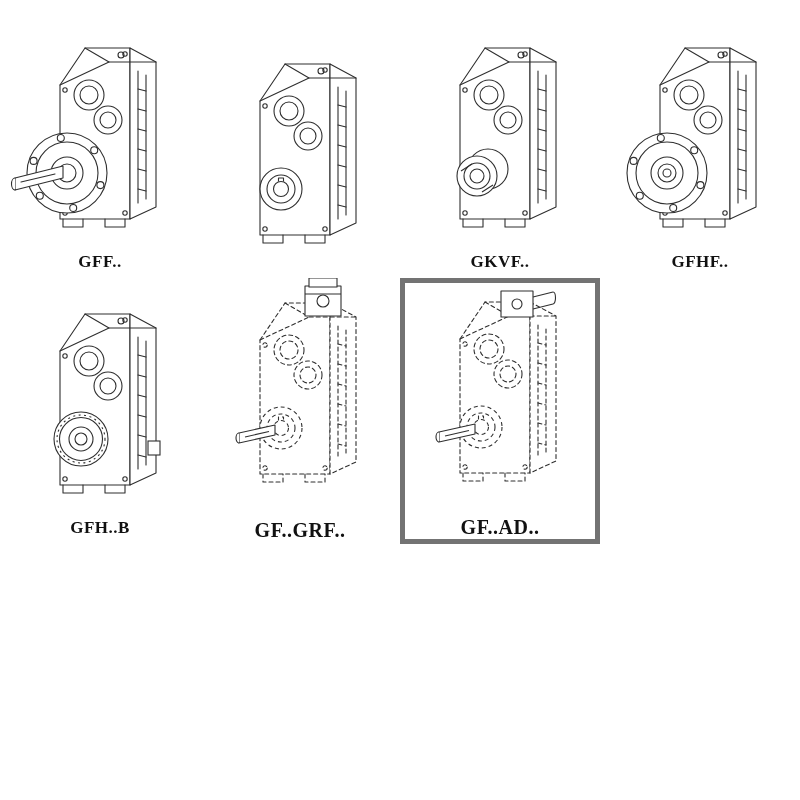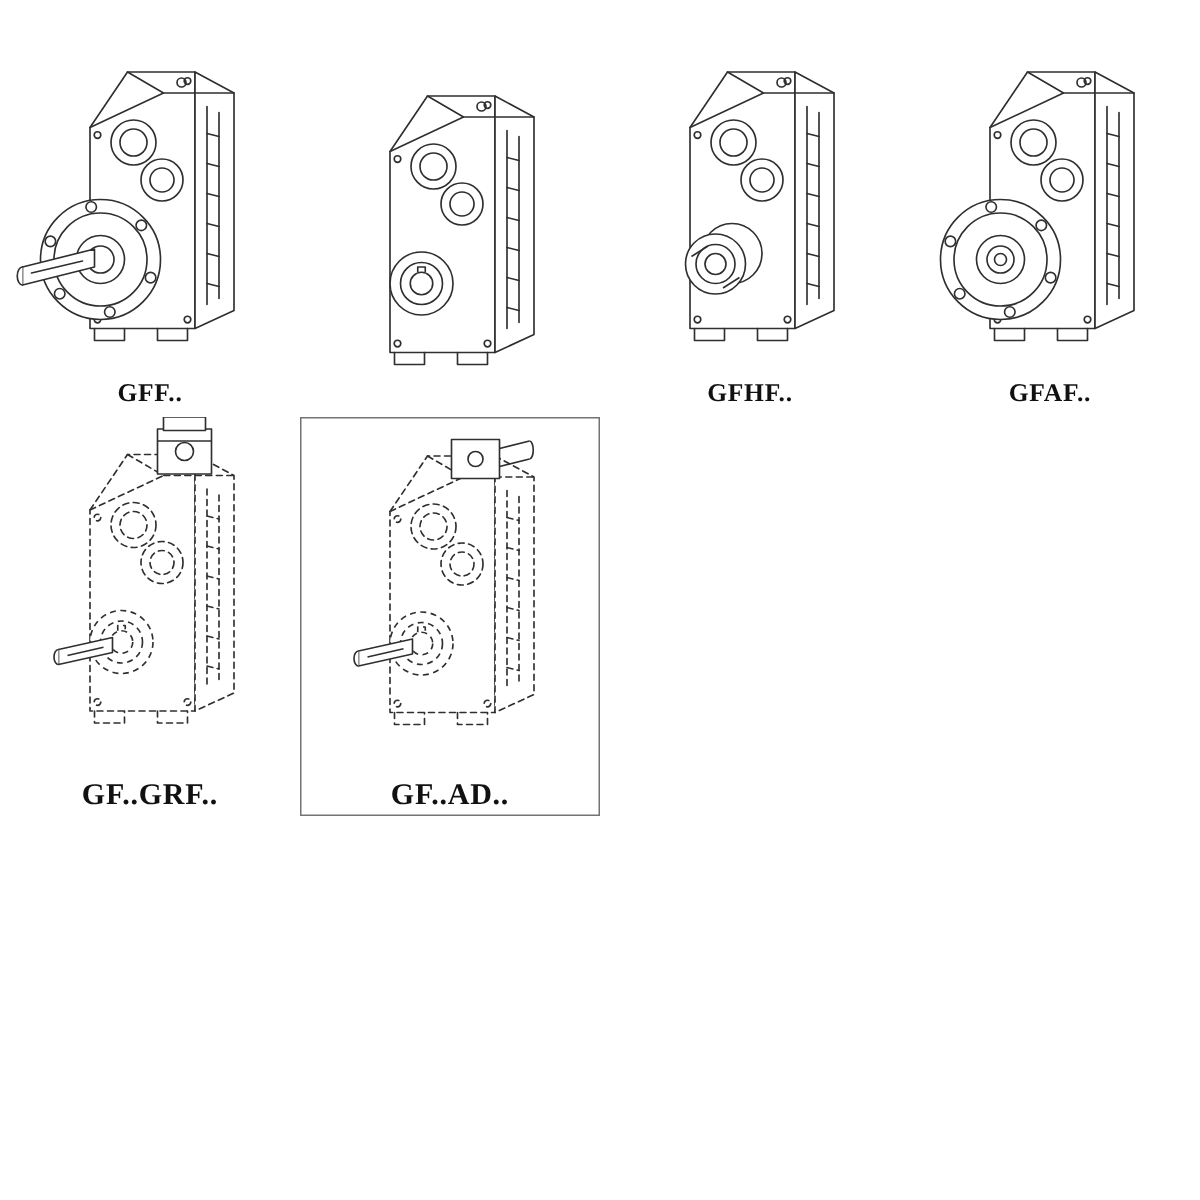--- a/index.html
+++ b/index.html
@@ -3,21 +3,21 @@
 <meta charset="utf-8">
 <style>
   html,body{margin:0;padding:0;background:#ffffff;}
   body{width:800px;height:800px;overflow:hidden;font-family:"Liberation Serif","DejaVu Serif",serif;}
   .grid{display:grid;grid-template-columns:repeat(4,200px);grid-template-rows:repeat(3,266px);padding-top:12px;}
   .cell{display:flex;flex-direction:column;align-items:center;justify-content:flex-end;box-sizing:border-box;}
   .art{flex:1;display:flex;align-items:center;justify-content:center;}
   .label{height:32px;display:flex;align-items:center;justify-content:center;
          font-weight:bold;font-size:17px;letter-spacing:.5px;color:#111;}
   .lg .label{font-size:20px;margin-top:27px;}
-  .boxed{border:1px solid #737373;}
+  .boxed{border:5px solid #737373;}
   .dash{stroke-dasharray:4 3;}
   svg{display:block;}
 </style>
 </head>
 <body>
 
 <svg width="0" height="0" style="position:absolute" aria-hidden="true">
   <defs>
     <g id="g-housing" stroke="#2f2f2f" stroke-width="1.1" fill="none" stroke-linejoin="round" stroke-linecap="round">
       <path d="M55,62 L80,25 L125,25 L125,196 L55,196 Z" fill="#ffffff"></path>
@@ -158,36 +158,48 @@
 
   <div class="cell">
     <div class="art">
       <svg width="190" height="212" viewBox="0 0 190 212">
         <use href="#g-housing"></use>
         <g transform="translate(76,150)">
             <use href="#g-shrink"></use>
           </g>
       </svg>
     </div>
-    <div class="label">GFHF..</div>
+    <div class="label">GKVF..</div>
   </div>
 
   <div class="cell">
     <div class="art">
       <svg width="190" height="212" viewBox="0 0 190 212">
         <use href="#g-housing"></use>
         <g transform="translate(62,150)">
             <use href="#g-flangeface"></use>
           </g>
       </svg>
     </div>
-    <div class="label">GFAF..</div>
-  </div>
-
-
+    <div class="label">GFHF..</div>
+  </div>
+
+
+  <div class="cell">
+    <div class="art">
+      <svg width="190" height="212" viewBox="0 0 190 212">
+        <use href="#g-housing"></use>
+        <g transform="translate(76,150)">
+            <use href="#g-bearing"></use>
+          </g>
+        <rect x="143" y="152" width="12" height="14" fill="#ffffff" stroke="#2f2f2f" stroke-width="1.1"></rect>
+      </svg>
+    </div>
+    <div class="label">GFH..B</div>
+  </div>
 
 
 
 
 
   <div class="cell lg">
     <div class="art">
       <svg width="190" height="212" viewBox="0 0 190 212">
         <use href="#g-housing" class="dash"></use>
         <g transform="translate(76,150)">

